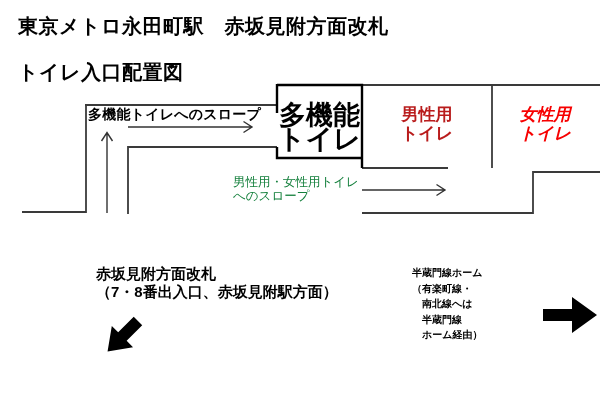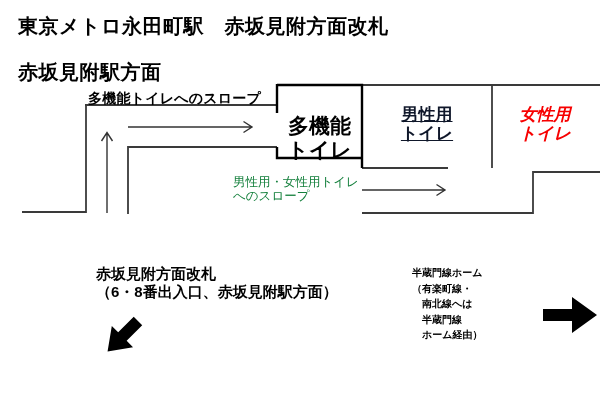--- a/index.html
+++ b/index.html
@@ -4,36 +4,36 @@
 <style>
   html,body{margin:0;padding:0;background:#fff;}
   .canvas{
     position:relative;width:600px;height:380px;background:#ffffff;overflow:hidden;
     font-family:"Liberation Sans","DejaVu Sans",sans-serif;color:#000;
   }
   .label{position:absolute;white-space:pre-line;}
   .page-title{
     left:18px;top:15px;font-size:20px;font-weight:bold;line-height:23px;letter-spacing:0.5px;
   }
-  .slope-multi-label{left:88px;top:90px;font-size:14px;font-weight:bold;letter-spacing:0.2px;}
-  .multi-room-label{left:277px;top:114px;width:85px;text-align:center;font-size:21px;font-weight:bold;line-height:24px;}
+  .slope-multi-label{left:88px;top:106px;font-size:14px;font-weight:bold;letter-spacing:0.2px;}
+  .multi-room-label{left:277px;top:103px;width:85px;text-align:center;font-size:27px;font-weight:bold;line-height:24px;}
   .mens-room-label{left:362px;top:105px;width:130px;text-align:center;font-size:17px;font-weight:bold;line-height:19px;}
   .womens-room-label{left:492px;top:105px;width:106px;text-align:center;font-size:17px;font-weight:bold;line-height:19px;font-style:italic;}
   .slope-mw-label{left:233px;top:175px;font-size:12.5px;line-height:14px;color:#15803d;}
   .gate-label{left:96px;top:265px;font-size:15px;font-weight:bold;line-height:17.5px;}
   .platform-label{left:412px;top:265px;font-size:10px;font-weight:bold;line-height:15.5px;}
   svg.overlay{position:absolute;left:0;top:0;}
 </style>
 </head>
 <body>
 
 <div class="canvas">
 
   <div class="label page-title"><span>東京メトロ永田町駅　赤坂見附方面改札</span><br>
-    <span>赤坂見附駅方面</span></div>
+    <span>トイレ入口配置図</span></div>
 
   <svg class="overlay" width="600" height="400" viewBox="0 0 600 400">
     <g fill="none" stroke="#3a3a3a" stroke-width="1.8">
       <path d="M22 212 H86"></path>
       <path d="M86 213 V105"></path>
       <path d="M85 105 H277"></path>
       <path d="M128 214 V147 H277"></path>
       <path d="M362 85 H600"></path>
       <path d="M362 168 H448"></path>
       <path d="M492 85 V168"></path>
@@ -49,31 +49,31 @@
       <path d="M128 127 H251 M243.5 121.5 L252 127 L243.5 132.5"></path>
       <path d="M362 190 H444 M436.5 184.5 L445 190 L436.5 195.5"></path>
     </g>
   </svg>
 
   <div class="label slope-multi-label">多機能トイレへのスロープ</div>
 
   <div class="label multi-room-label">多機能
 トイレ</div>
 
-  <div class="label mens-room-label" style="color: #0f172a; text-decoration: underline;">男性用
+  <div class="label mens-room-label" style="color: #b91c1c;">男性用
 トイレ</div>
 
   <div class="label womens-room-label" style="color: rgb(247, 0, 0);">女性用
 トイレ</div>
 
   <div class="label slope-mw-label">男性用・女性用トイレ
 へのスロープ</div>
 
   <div class="label gate-label">赤坂見附方面改札
-（6・8番出入口、赤坂見附駅方面）</div>
+（7・8番出入口、赤坂見附駅方面）</div>
 
   <div class="label platform-label">半蔵門線ホーム
 （有楽町線・
 　南北線へは
 　半蔵門線
 　ホーム経由）</div>
 
   <svg class="overlay" width="600" height="400" viewBox="0 0 600 400">
     <g transform="rotate(135 121 338)">
       <path d="M97 332 h22 v-9 l21 15 l-21 15 v-9 h-22 z" fill="#000"></path>

